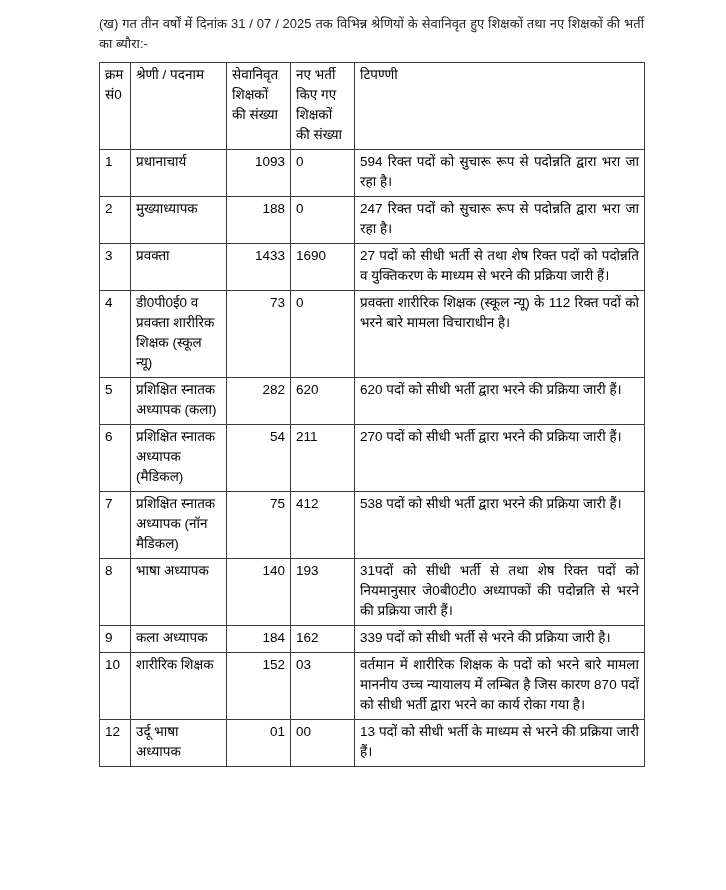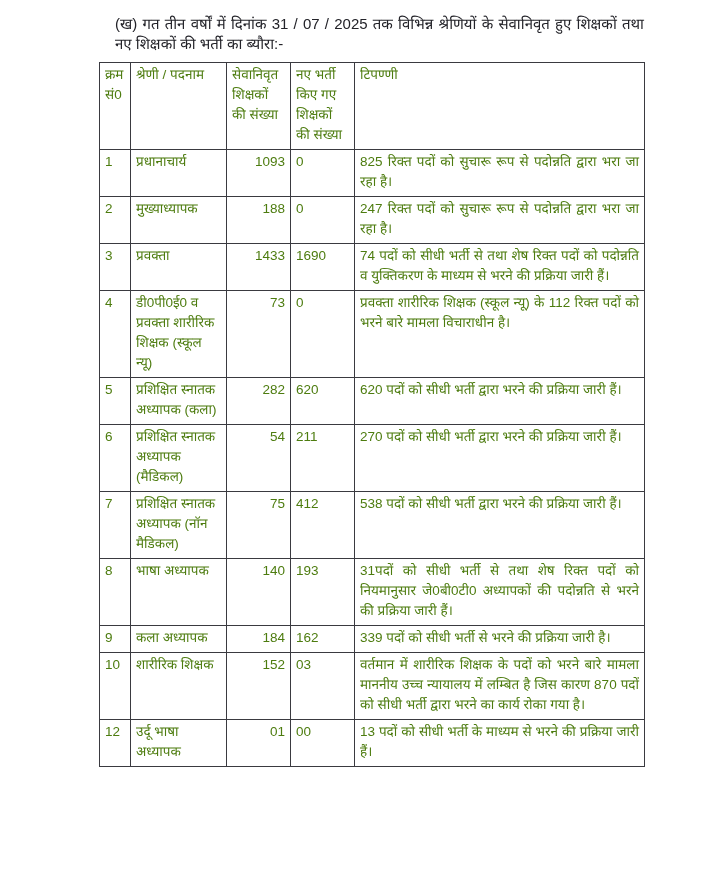--- a/index.html
+++ b/index.html
@@ -12,33 +12,33 @@
     font-family: "Liberation Sans", "DejaVu Sans", sans-serif;
     color: #232329;
   }
   .doc {
     position: absolute;
     left: 99px;
     top: 14px;
     width: 545px;
   }
   .intro {
-    font-size: 15px;
+    font-size: 13px;
     line-height: 20px;
     text-align: justify;
-    margin: 0 0 8px 16px;
+    margin: 0 0 8px 0;
     color: #232329;
   }
   table.teachers {
     border-collapse: collapse;
     table-layout: fixed;
     width: 545px;
     font-size: 13.5px;
     line-height: 20px;
-    color: #4d7c0f;
+    color: #000000;
   }
   table.teachers th,
   table.teachers td {
     border: 1px solid #3a3a40;
     vertical-align: top;
     padding: 2px 5px 4px 5px;
     overflow: hidden;
     font-weight: normal;
   }
   table.teachers th { text-align: left; }
@@ -75,35 +75,35 @@
         <th>नए भर्ती किए गए शिक्षकों की संख्या</th>
         <th class="col-remark-h">टिपण्णी</th>
       </tr>
     </thead>
     <tbody>
         <tr>
           <td class="col-sr">1</td>
           <td class="col-category">प्रधानाचार्य</td>
           <td class="col-retired">1093</td>
           <td class="col-recruited">0</td>
-          <td class="col-remark">825 रिक्त पदों को सुचारू रूप से पदोन्नति द्वारा भरा जा रहा है।</td>
+          <td class="col-remark">594 रिक्त पदों को सुचारू रूप से पदोन्नति द्वारा भरा जा रहा है।</td>
         </tr>
         <tr>
           <td class="col-sr">2</td>
           <td class="col-category">मुख्याध्यापक</td>
           <td class="col-retired">188</td>
           <td class="col-recruited">0</td>
           <td class="col-remark">247 रिक्त पदों को सुचारू रूप से पदोन्नति द्वारा भरा जा रहा है।</td>
         </tr>
         <tr>
           <td class="col-sr">3</td>
           <td class="col-category">प्रवक्ता</td>
           <td class="col-retired">1433</td>
           <td class="col-recruited">1690</td>
-          <td class="col-remark">74 पदों को सीधी भर्ती से तथा शेष रिक्त पदों को पदोन्नति व युक्तिकरण के माध्यम से भरने की प्रक्रिया जारी हैं।</td>
+          <td class="col-remark">27 पदों को सीधी भर्ती से तथा शेष रिक्त पदों को पदोन्नति व युक्तिकरण के माध्यम से भरने की प्रक्रिया जारी हैं।</td>
         </tr>
         <tr>
           <td class="col-sr">4</td>
           <td class="col-category">डी0पी0ई0 व प्रवक्ता शारीरिक शिक्षक (स्कूल न्यू)</td>
           <td class="col-retired">73</td>
           <td class="col-recruited">0</td>
           <td class="col-remark">प्रवक्ता शारीरिक शिक्षक (स्कूल न्यू) के 112 रिक्त पदों को भरने बारे मामला विचाराधीन है।</td>
         </tr>
         <tr>
           <td class="col-sr">5</td>

